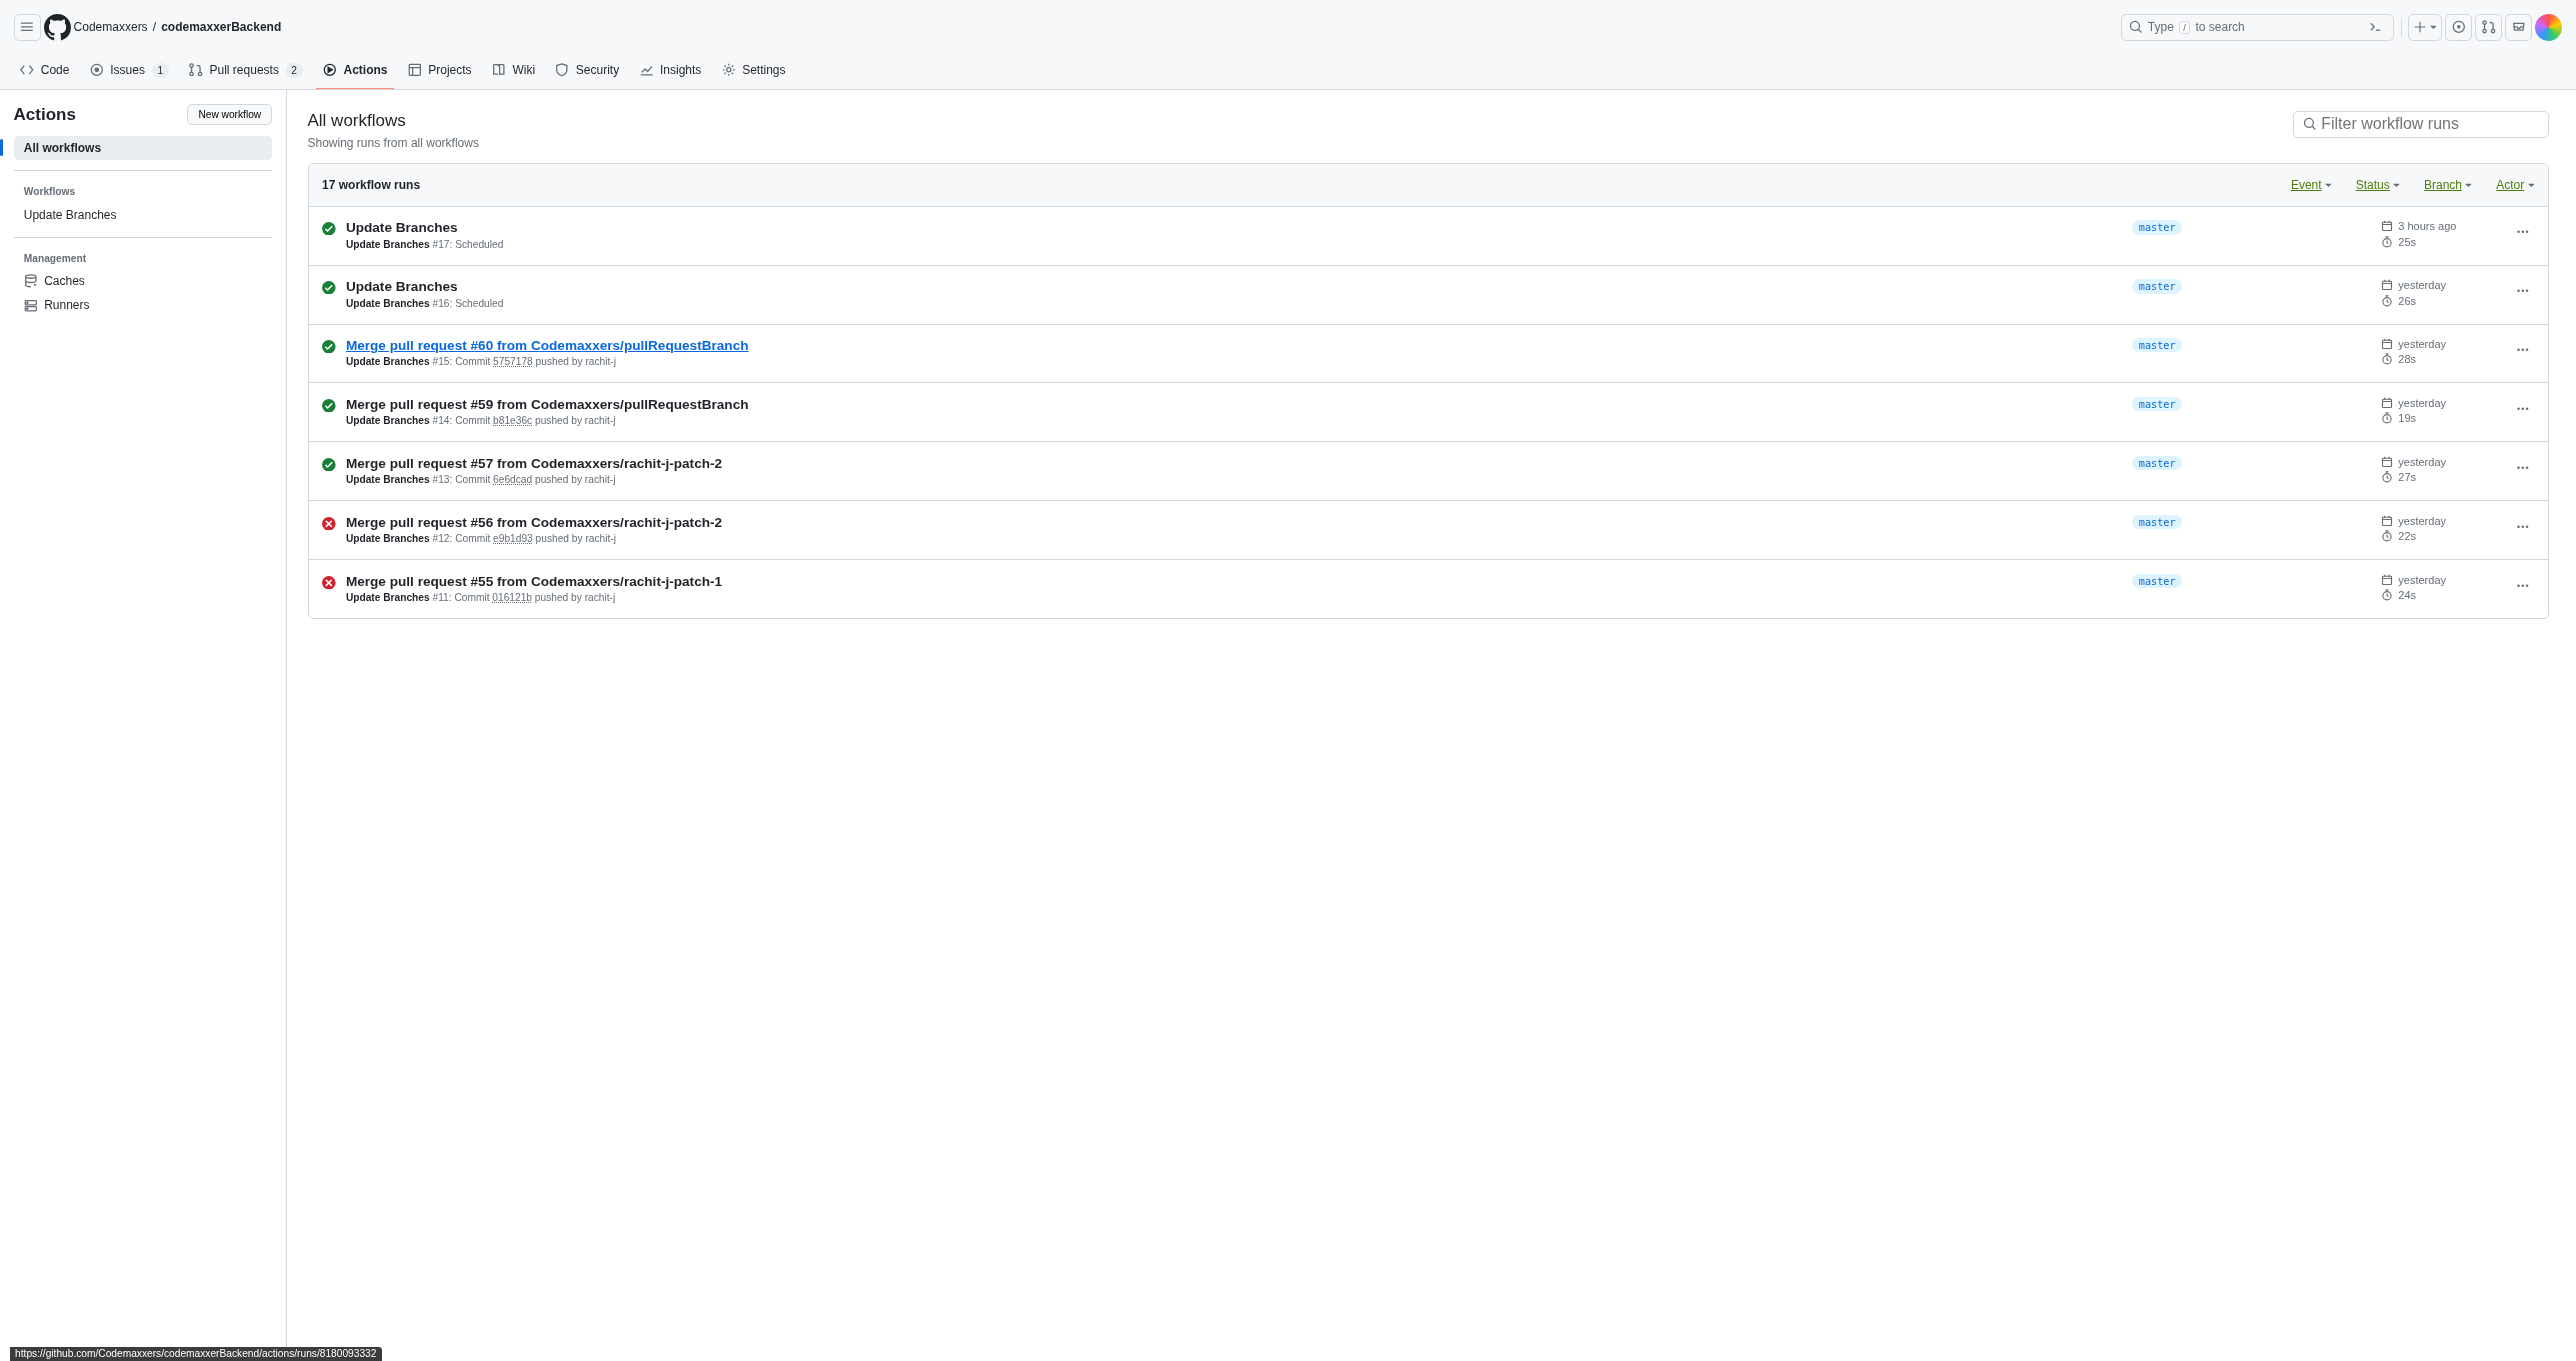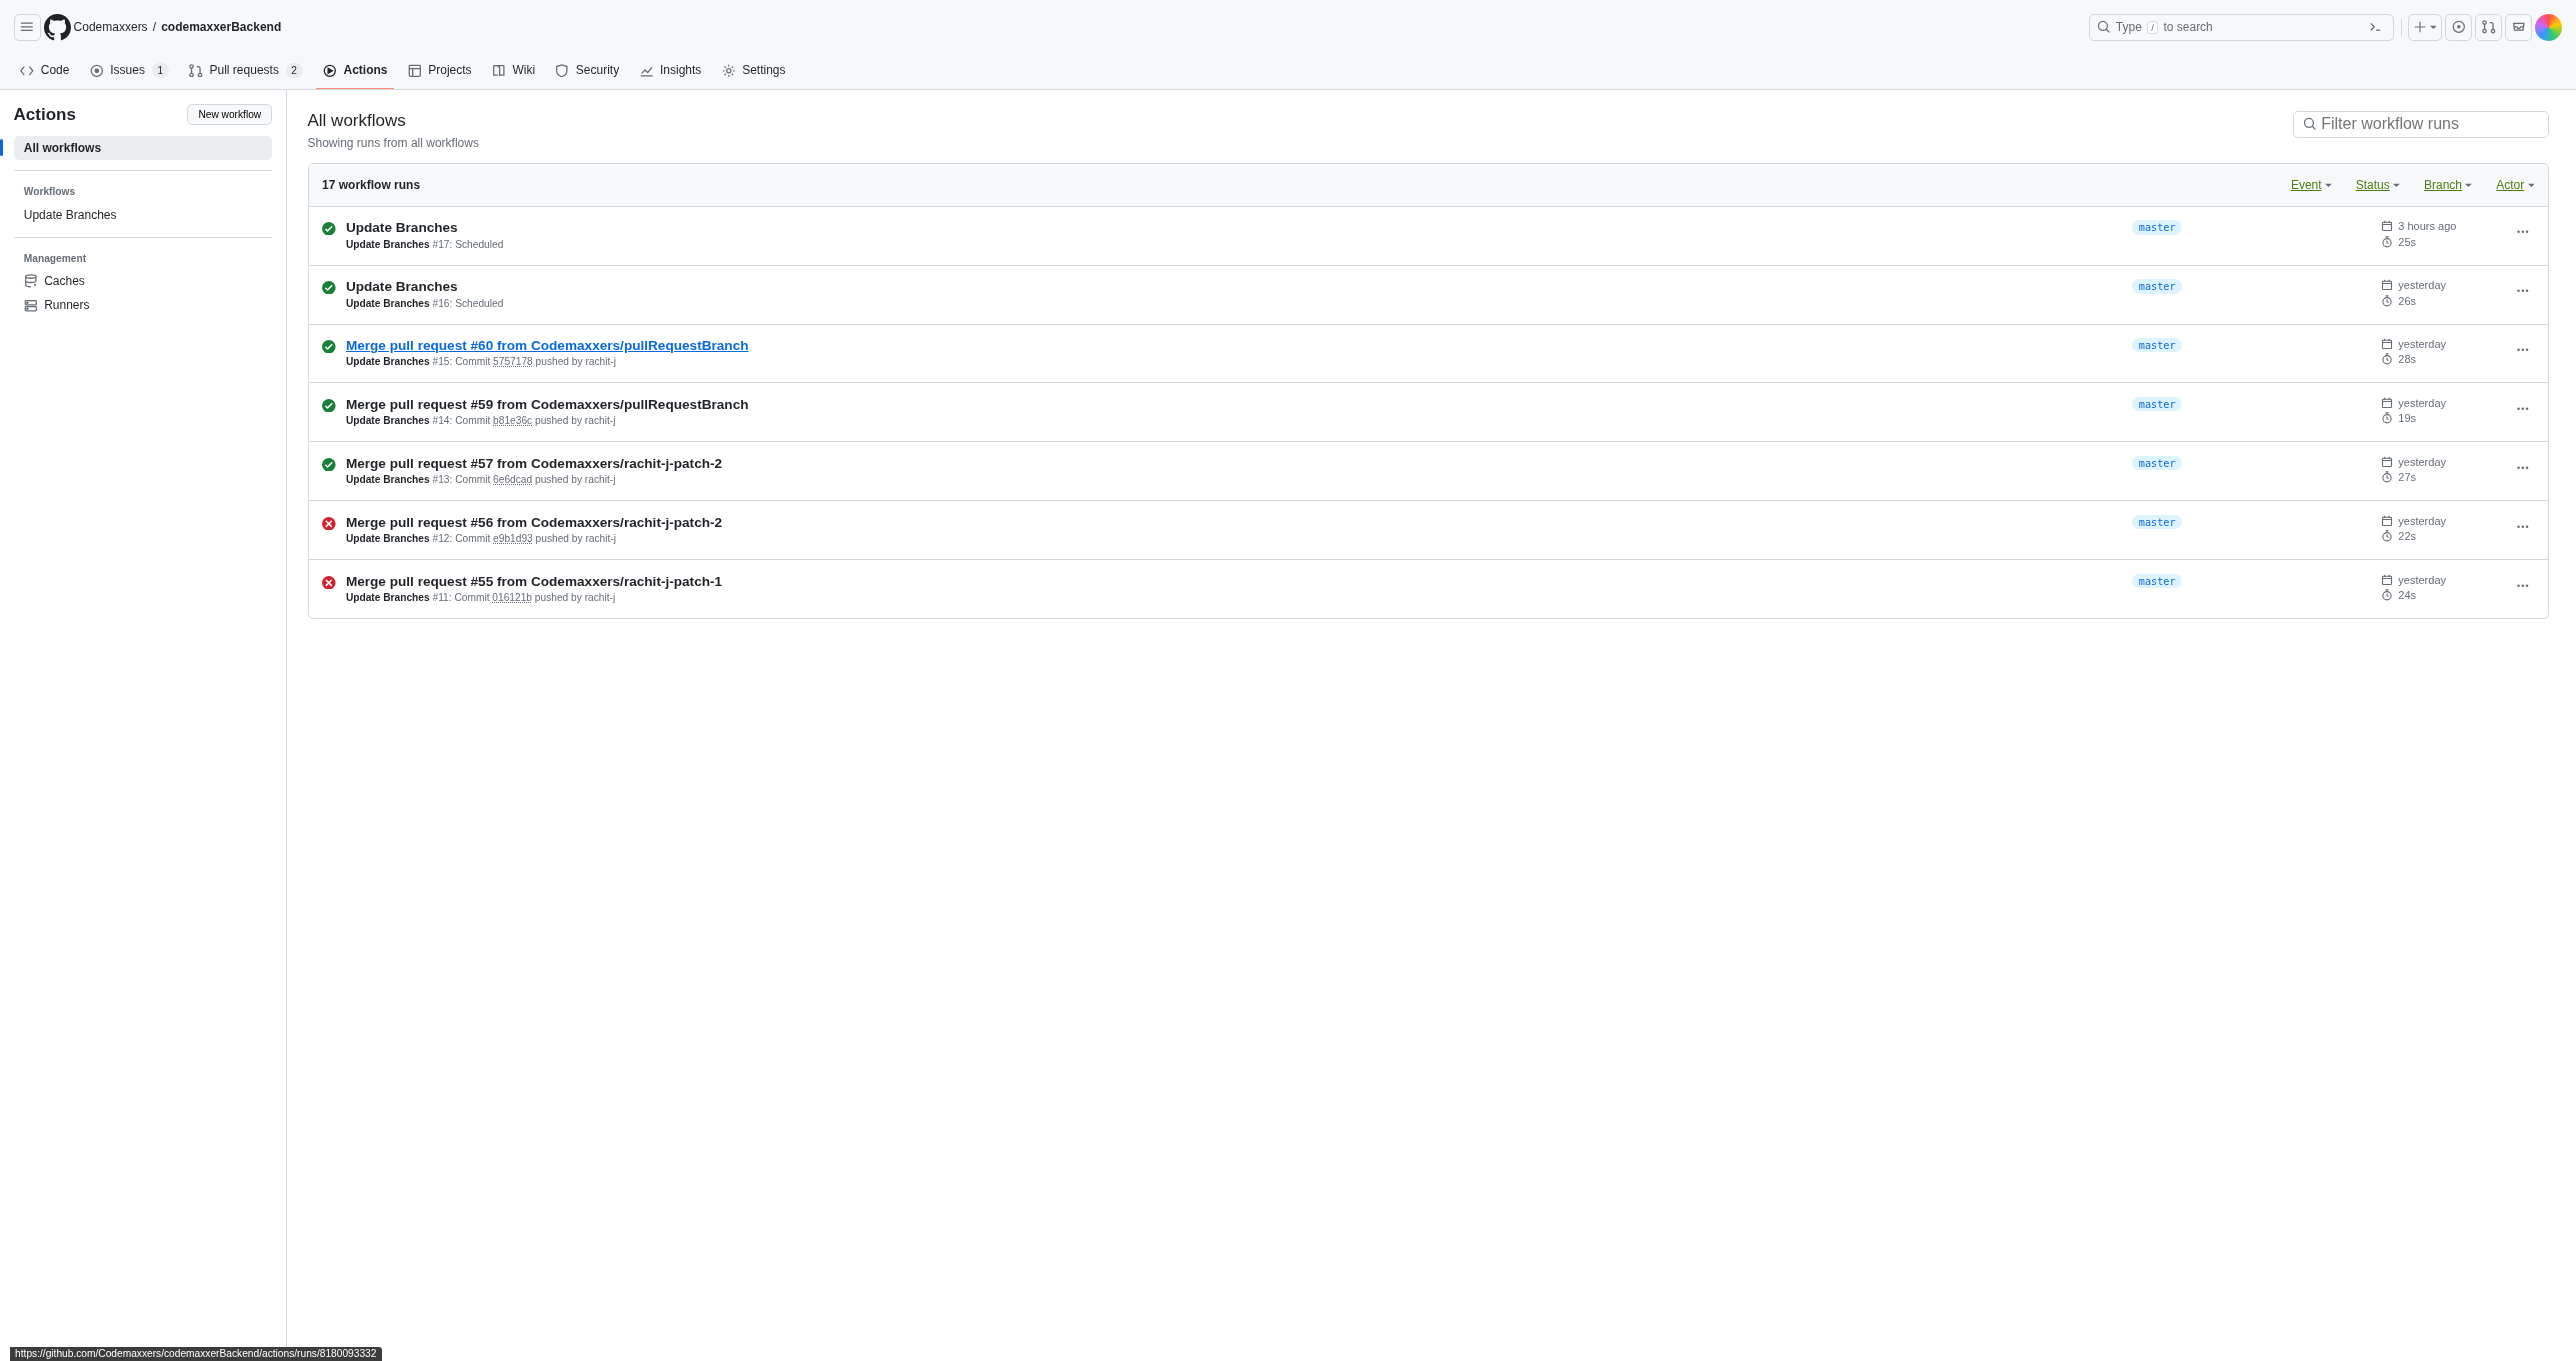--- a/index.html
+++ b/index.html
@@ -5,30 +5,30 @@
   * { box-sizing: border-box; margin: 0; padding: 0; }
   body { font-family: -apple-system, BlinkMacSystemFont, "Segoe UI", Helvetica, Arial, sans-serif; font-size: 12px; color: #1f2328; background: #fff; }
 
   
   .header { display: flex; align-items: center; padding: 13.6px; gap: 3px; background: #f6f8fa; border-bottom: none; }
   .hamburger { width: 27px; height: 27px; border: 0.9px solid #d0d7de; border-radius: 5.1px; display:flex; align-items:center; justify-content:center; cursor:pointer; }
   .logo { width: 27px; height: 27px; display:flex; align-items:center; justify-content:center; }
   .breadcrumb { display:flex; align-items:center; gap:5.1px; font-size:12px; }
   .breadcrumb .repo { font-weight:600; }
   .header-spacer { flex:1; }
-  .search-box { display:flex; align-items:center; border:0.9px solid #d0d7de; border-radius:5.1px; background:#f6f8fa; padding:0 6.8px; height:27px; width:305px; color:#656d76; gap:5.1px; }
+  .search-box { display:flex; align-items:center; border:0.9px solid #d0d7de; border-radius:5.1px; background:#f6f8fa; padding:0 6.8px; height:27px; width:273px; color:#656d76; gap:5.1px; }
   .kbd { border:0.9px solid #d0d7de; border-radius:3.4px; padding:0 3.4px; font-size:9.4px; background:#fff; color:#656d76; }
   .cmd-icon { display:flex; align-items:center; margin-left:3.4px; }
   .hdr-btn { height:27px; min-width:27px; border:0.9px solid #d0d7de; border-radius:5.1px; background:#f6f8fa; display:flex; align-items:center; justify-content:center; padding:0 5.1px; gap:3.4px; cursor:pointer; }
   .hdr-divider { width:0.9px; height:17px; background:#d0d7de; margin:0 3.4px; }
   .avatar { width:27px; height:27px; border-radius:50%; background: conic-gradient(from 0deg, #ff4d4d, #ffcc00, #33cc66, #3399ff, #cc66ff, #ff4d4d); cursor:pointer; }
 
   
   .repo-nav { display:flex; align-items:center; gap:6.8px; padding:0 13.6px; border-bottom:0.9px solid #d0d7de; background:#f6f8fa; }
-  .tab { display:flex; align-items:center; gap:6.8px; padding:8.5px 6.8px 10.2px; font-size:12px; color:#1f2328; border-bottom:1.7px solid transparent; cursor:pointer; }
+  .tab { display:flex; align-items:flex-start; gap:6.8px; padding:8.5px 6.8px 10.2px; font-size:12px; color:#1f2328; border-bottom:1.7px solid transparent; cursor:pointer; }
   .tab.active { border-bottom-color:#fd8c73; font-weight:600; }
   .counter { background:#d0d7de55; border-radius:852px; padding:0 5.1px; font-size:10.2px; line-height:15.4px; min-width:17px; text-align:center; font-weight:500; }
 
   
   .layout { display:flex; }
   .sidebar { width:287px; border-right:0.9px solid #d0d7de; padding:13.6px; min-height: calc(100vh - 94px); }
   .sidebar-header { display:flex; align-items:center; justify-content:space-between; margin-bottom:10.2px; }
   .sidebar-header h2 { font-size:17px; font-weight:600; }
   .btn { border:0.9px solid #d0d7de; border-radius:5.1px; background:#f6f8fa; padding:4.3px 10.2px; font-size:10.2px; font-weight:500; cursor:pointer; }
   .side-item { padding:5.1px 10.2px; border-radius:5.1px; font-size:12px; cursor:pointer; display:flex; align-items:center; gap:6.8px; }

